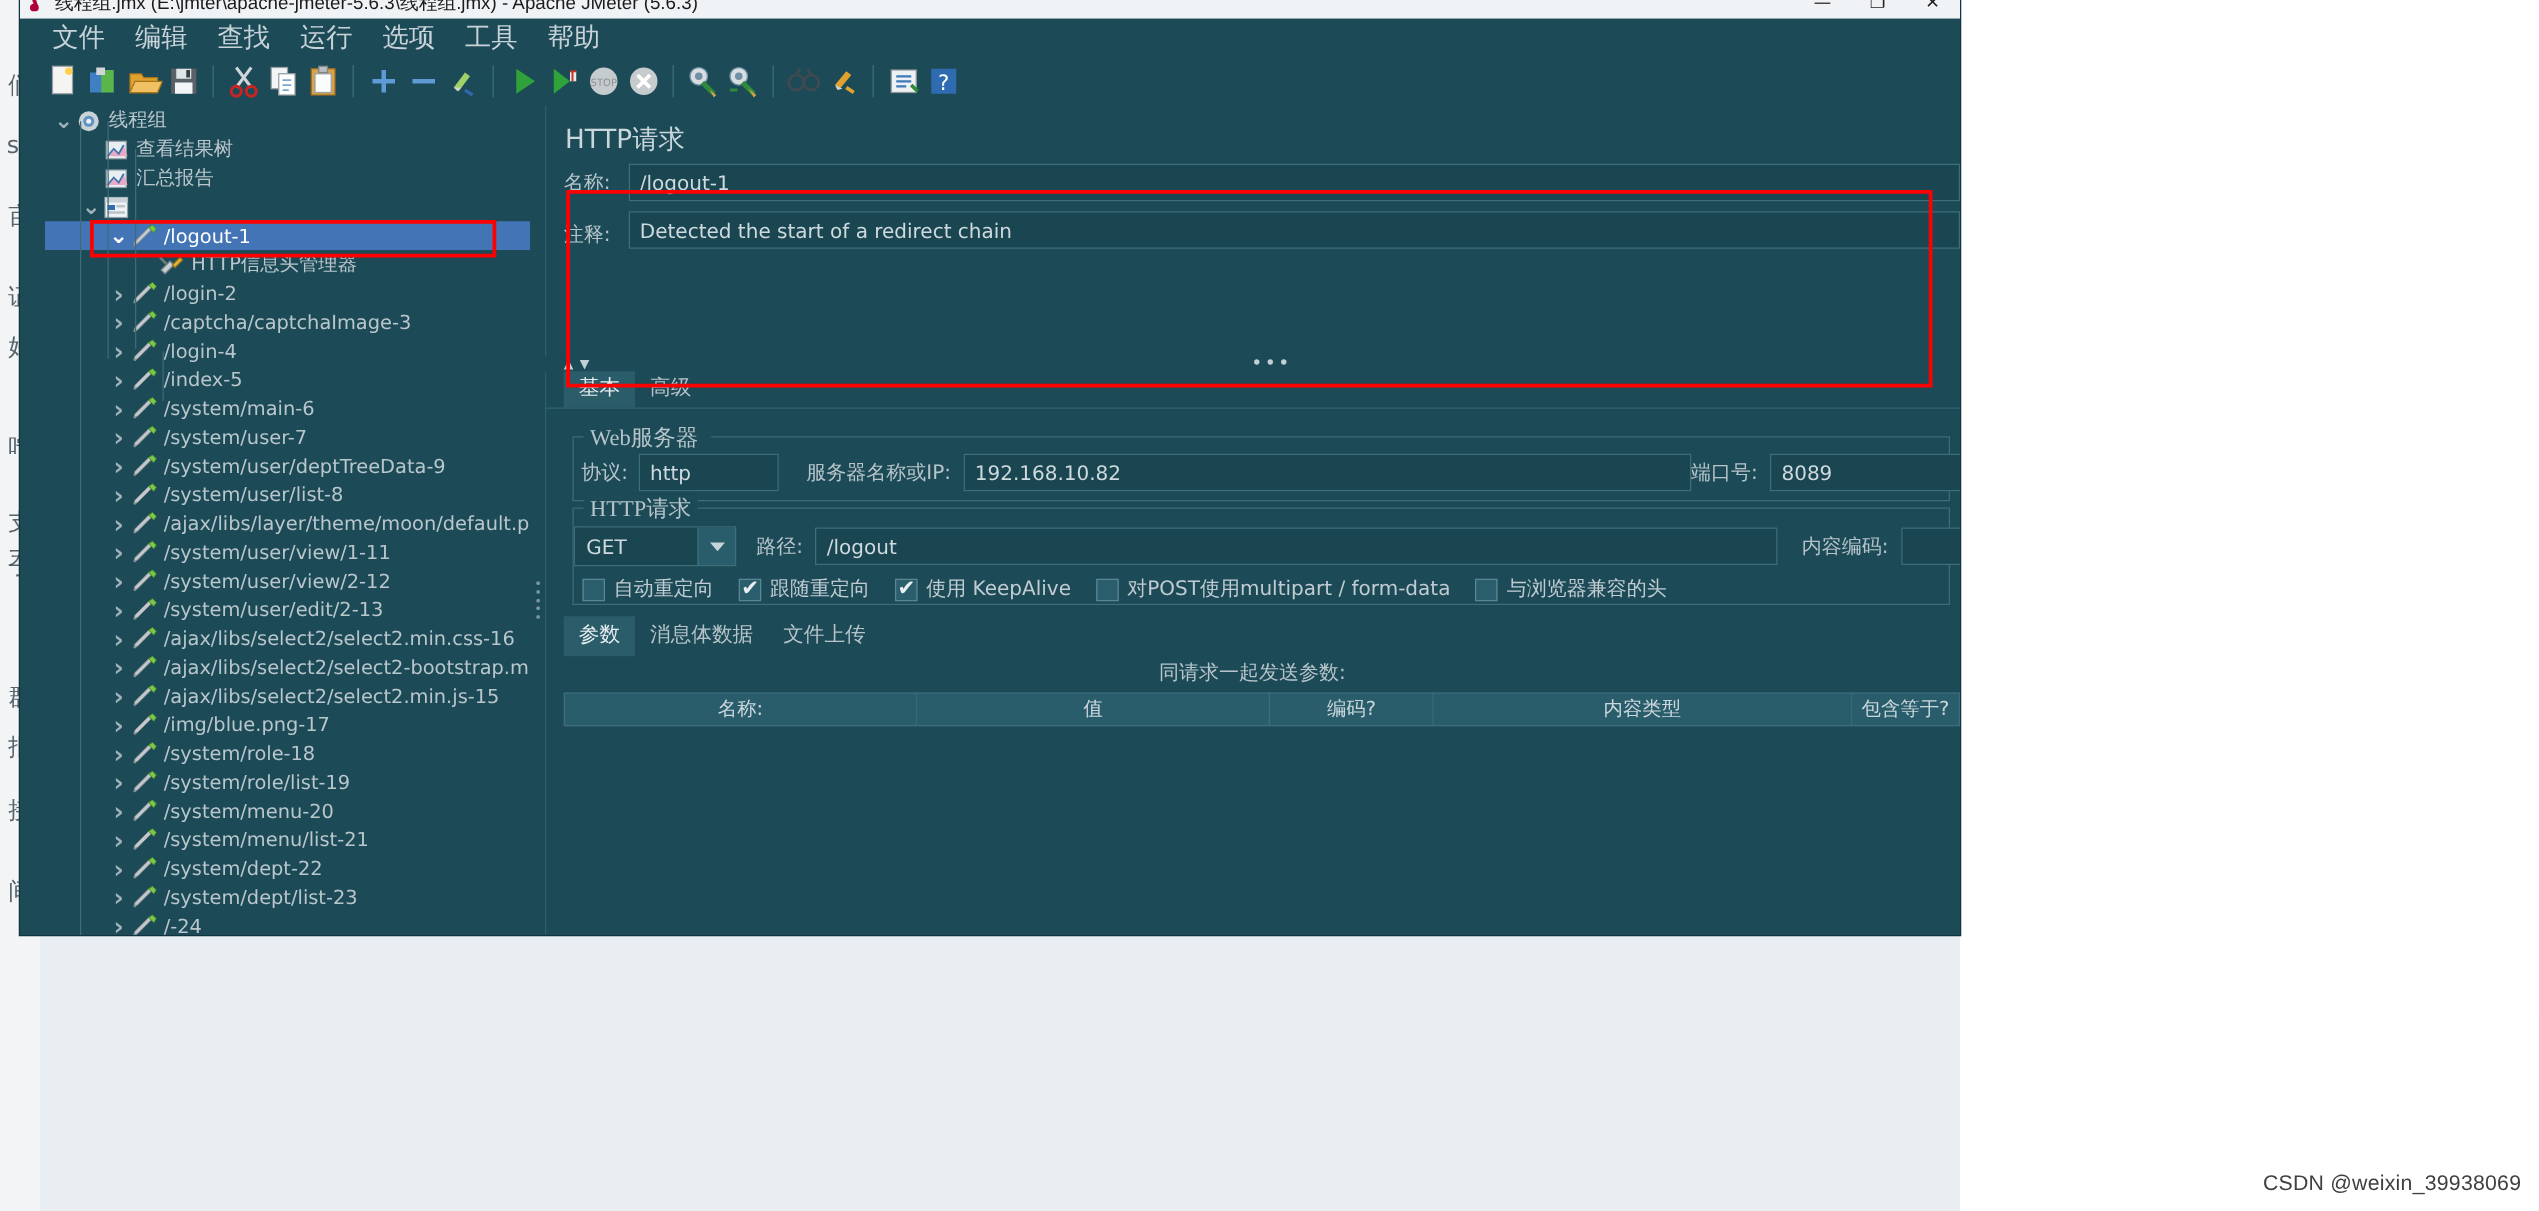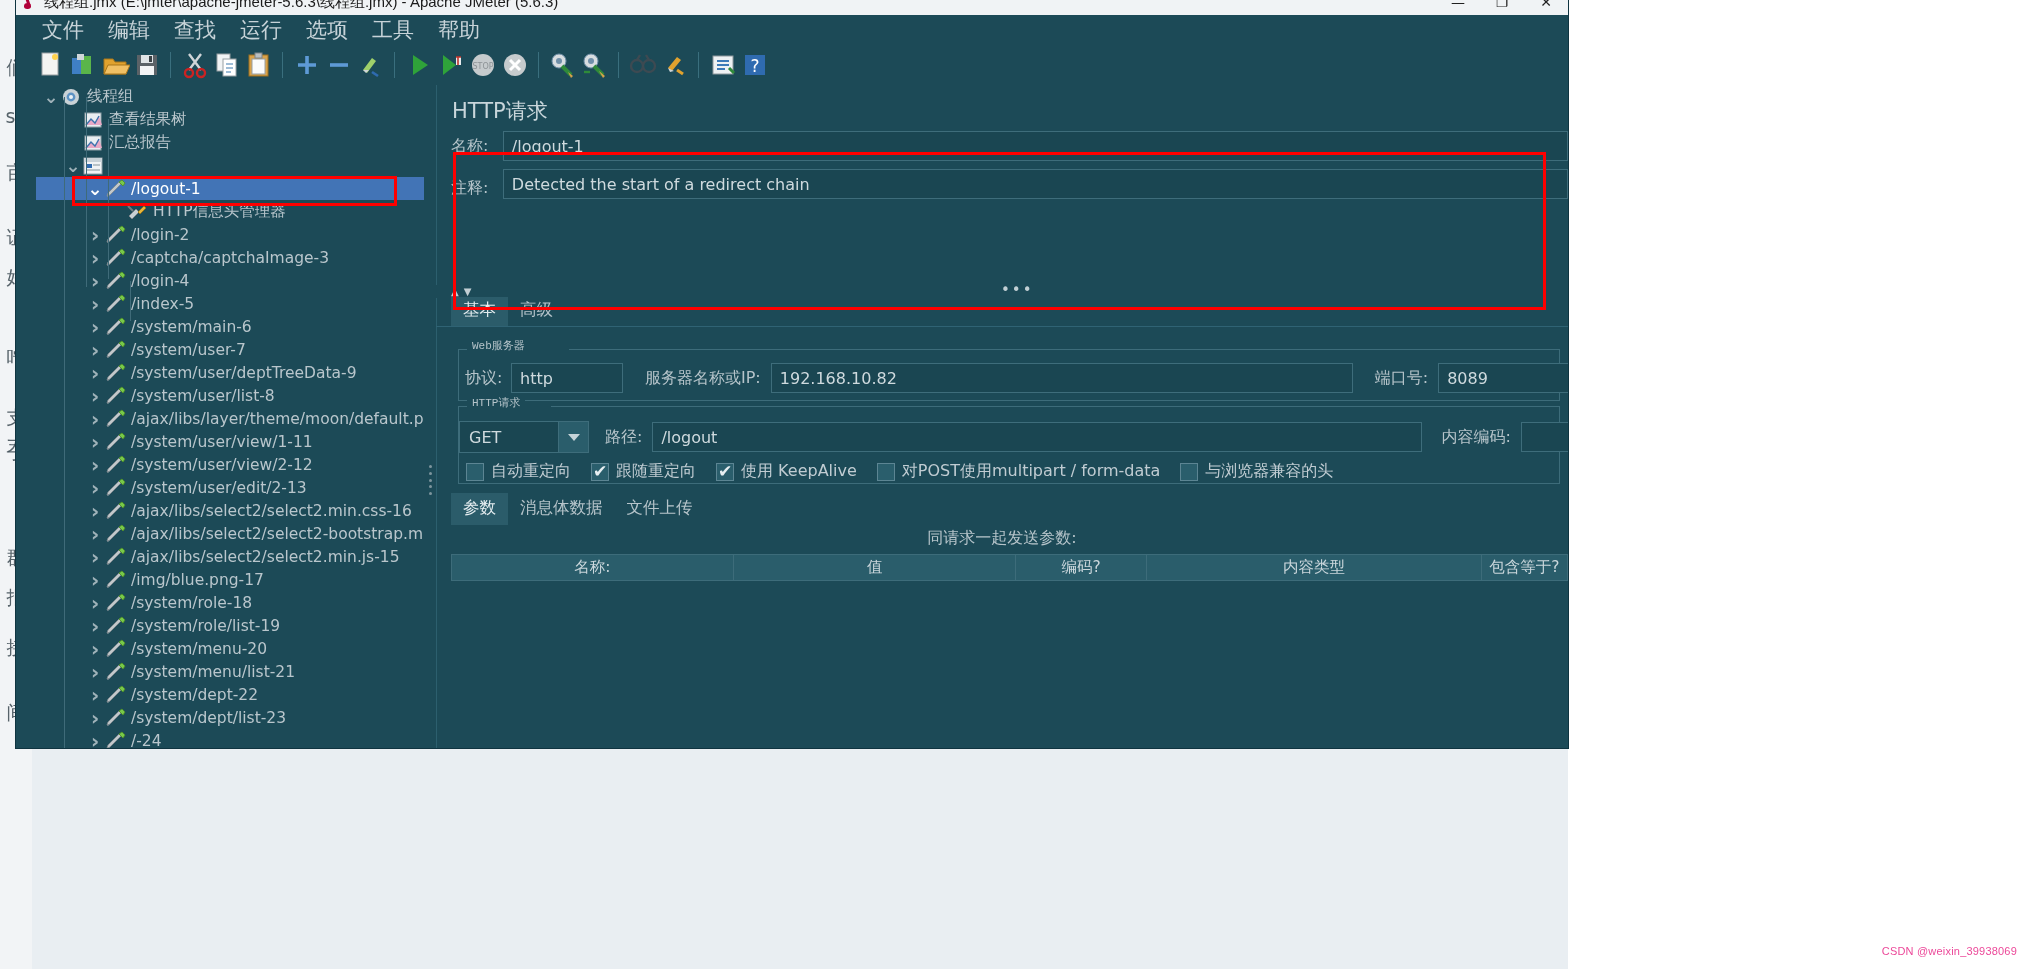--- a/index.html
+++ b/index.html
@@ -22,21 +22,21 @@
     position: absolute; left: 1px; width: 30px; text-align: center;
     color: #3c4a52; font-size: 19px; font-family: "DejaVu Sans", sans-serif;
     opacity: .85;
   }
   .desk-right {
     position: absolute; left: 1568px; top: 0; width: 463px; height: 969px;
     background: #ffffff;
   }
   .watermark {
     position: absolute; right: 14px; bottom: 12px;
-    color: #ec4899; font-size: 11px; letter-spacing: .2px;
+    color: #404040; font-size: 17px; letter-spacing: .2px;
     font-family: "Liberation Sans", sans-serif; white-space: nowrap;
   }
 
   
   .win {
     position: absolute; left: 16px; top: 0; width: 1552px; height: 748px;
     background: #1c4a57;
     box-shadow: 0 0 0 1px #0f3440;
     overflow: hidden;
   }
@@ -171,22 +171,22 @@
     font-family: "DejaVu Sans", "Liberation Sans", sans-serif;
   }
   .tab.active { background: #2b5c6a; color: #e3ecef; }
 
   
   .group {
     position: absolute; border: 1px solid #3d6c7a; border-top: none;
   }
   .group > .glegend {
     position: absolute; top: -11px; left: 8px; background: #1c4a57; padding: 0 5px;
-    font-size: 11px; color: #b6c4ca; white-space: nowrap;
-    font-family: Liberation Mono, monospace;
+    font-size: 18px; color: #b6c4ca; white-space: nowrap;
+    font-family: Liberation Serif, serif;
   }
   .group > .gtop-l, .group > .gtop-r {
     position: absolute; top: 0; height: 1px; background: #3d6c7a;
   }
 
   
   .combo {
     display: flex; align-items: stretch; height: 32px;
     border: 1px solid #3e6d7b; background: #1a4652;
   }
@@ -889,21 +889,21 @@
         <div class="gtop-l" style="left:0; width:8px;"></div>
         <div class="gtop-r" style="left:110px; right:0;"></div>
         <div class="glegend">Web服务器</div>
       </div>
 
       <div class="frow" style="left:449px; top:278px;">
         <span class="flabel" style="width:42px;">协议:</span>
         <input class="finput" style="width: 112px; margin-left: 4px;" value="http">
         <span class="flabel" style="margin-left:22px;">服务器名称或IP:</span>
         <input class="finput" style="width: 582px; margin-left: 10px;" value="192.168.10.82">
-        <span class="flabel" style="margin-left:22px;">端口号:</span>
+        <span class="flabel" style="">端口号:</span>
         <input class="finput" style="width: 176px; margin-left: 10px;" value="8089">
       </div>
 
       <div class="group" style="left:442px; top:321px; width:1102px; height:78px;">
         <div class="gtop-l" style="left:0; width:8px;"></div>
         <div class="gtop-r" style="left:92px; right:0;"></div>
         <div class="glegend">HTTP请求</div>
       </div>
 
       <div class="frow" style="left:443px; top:336px;">

